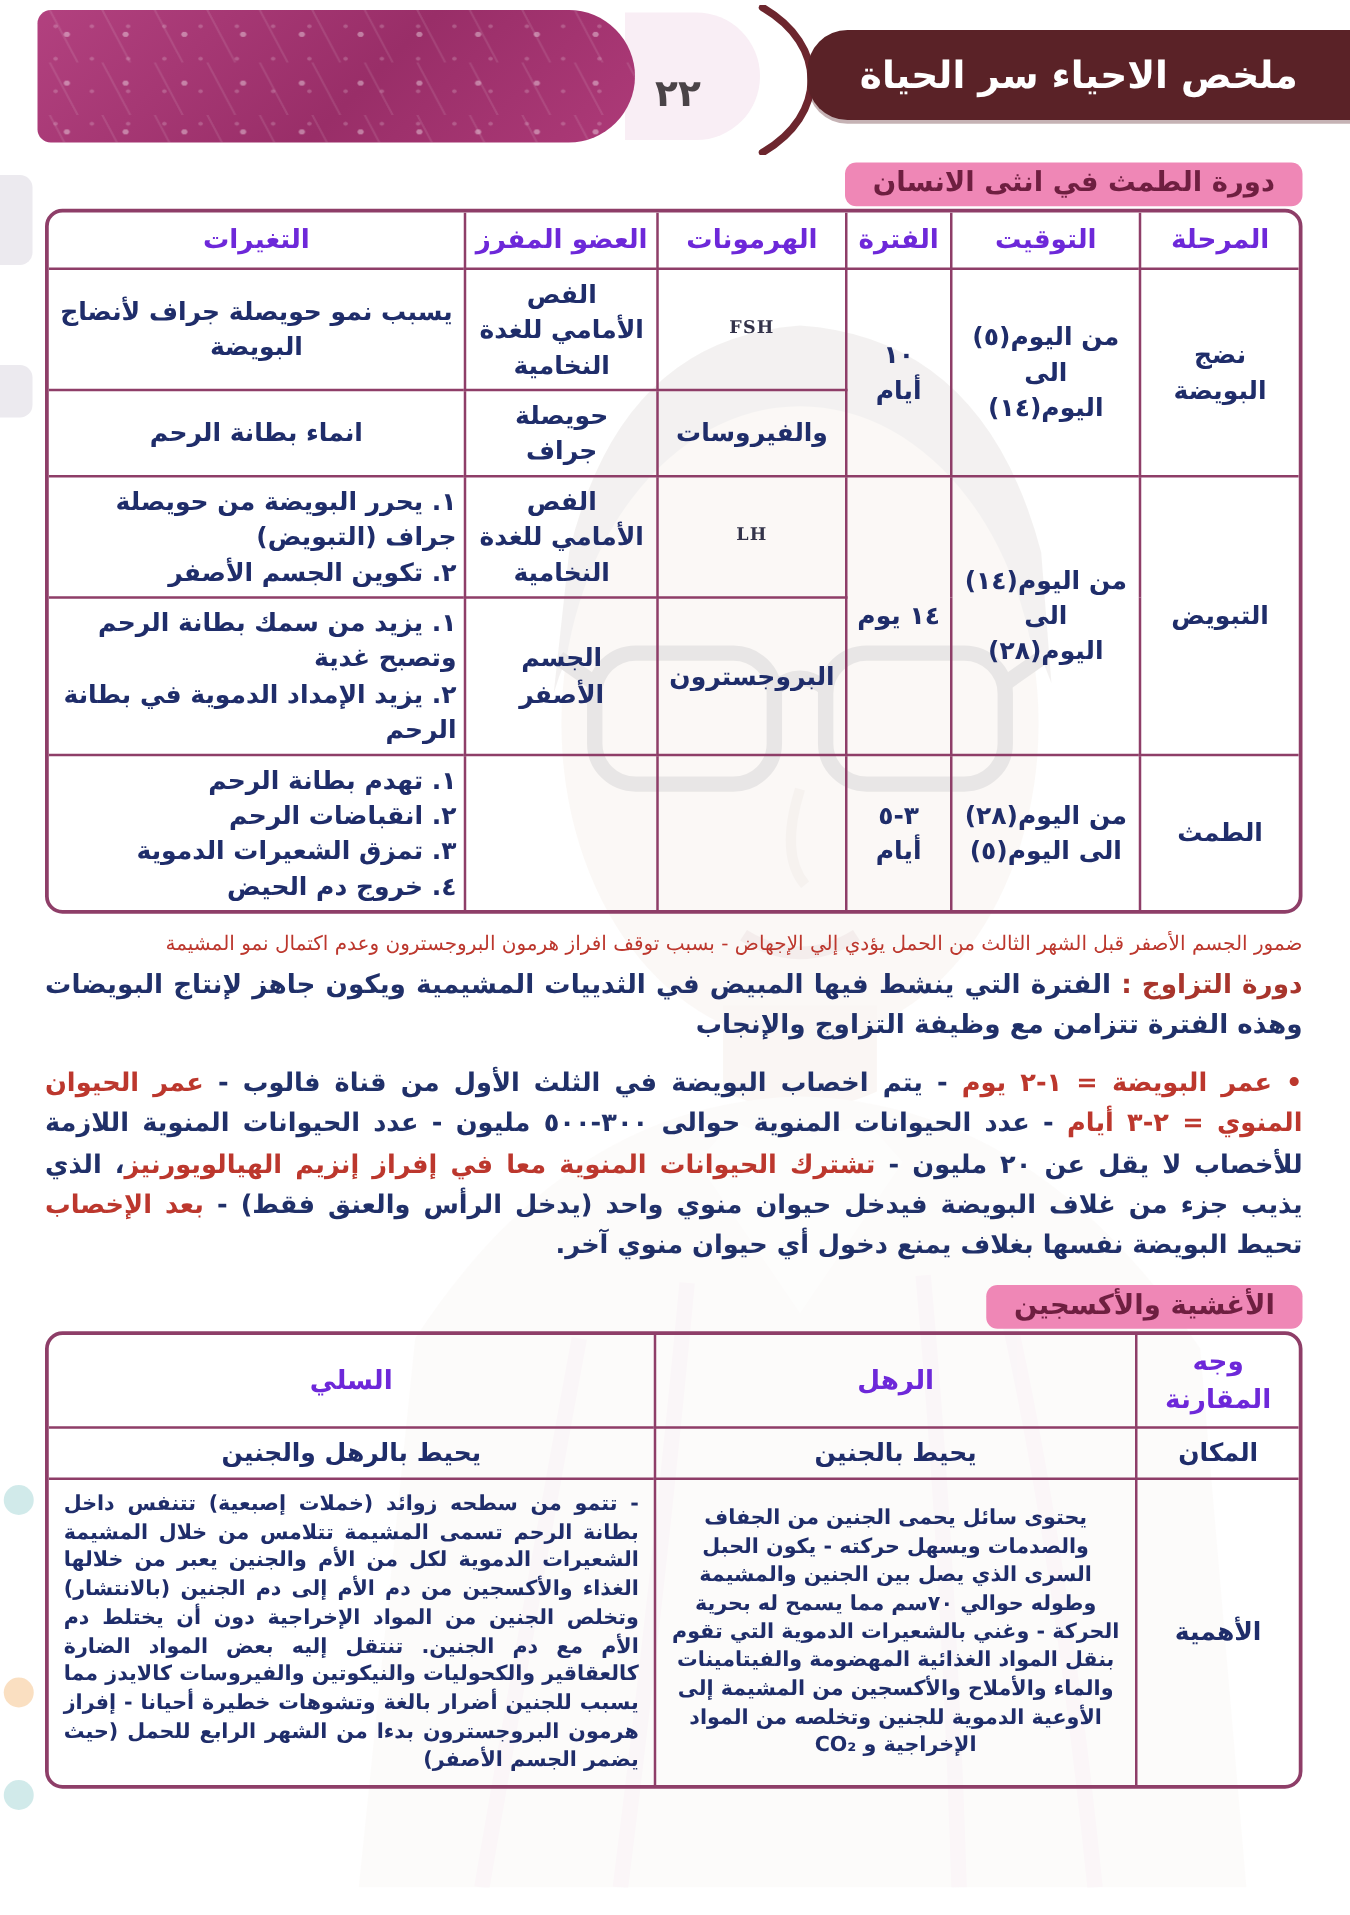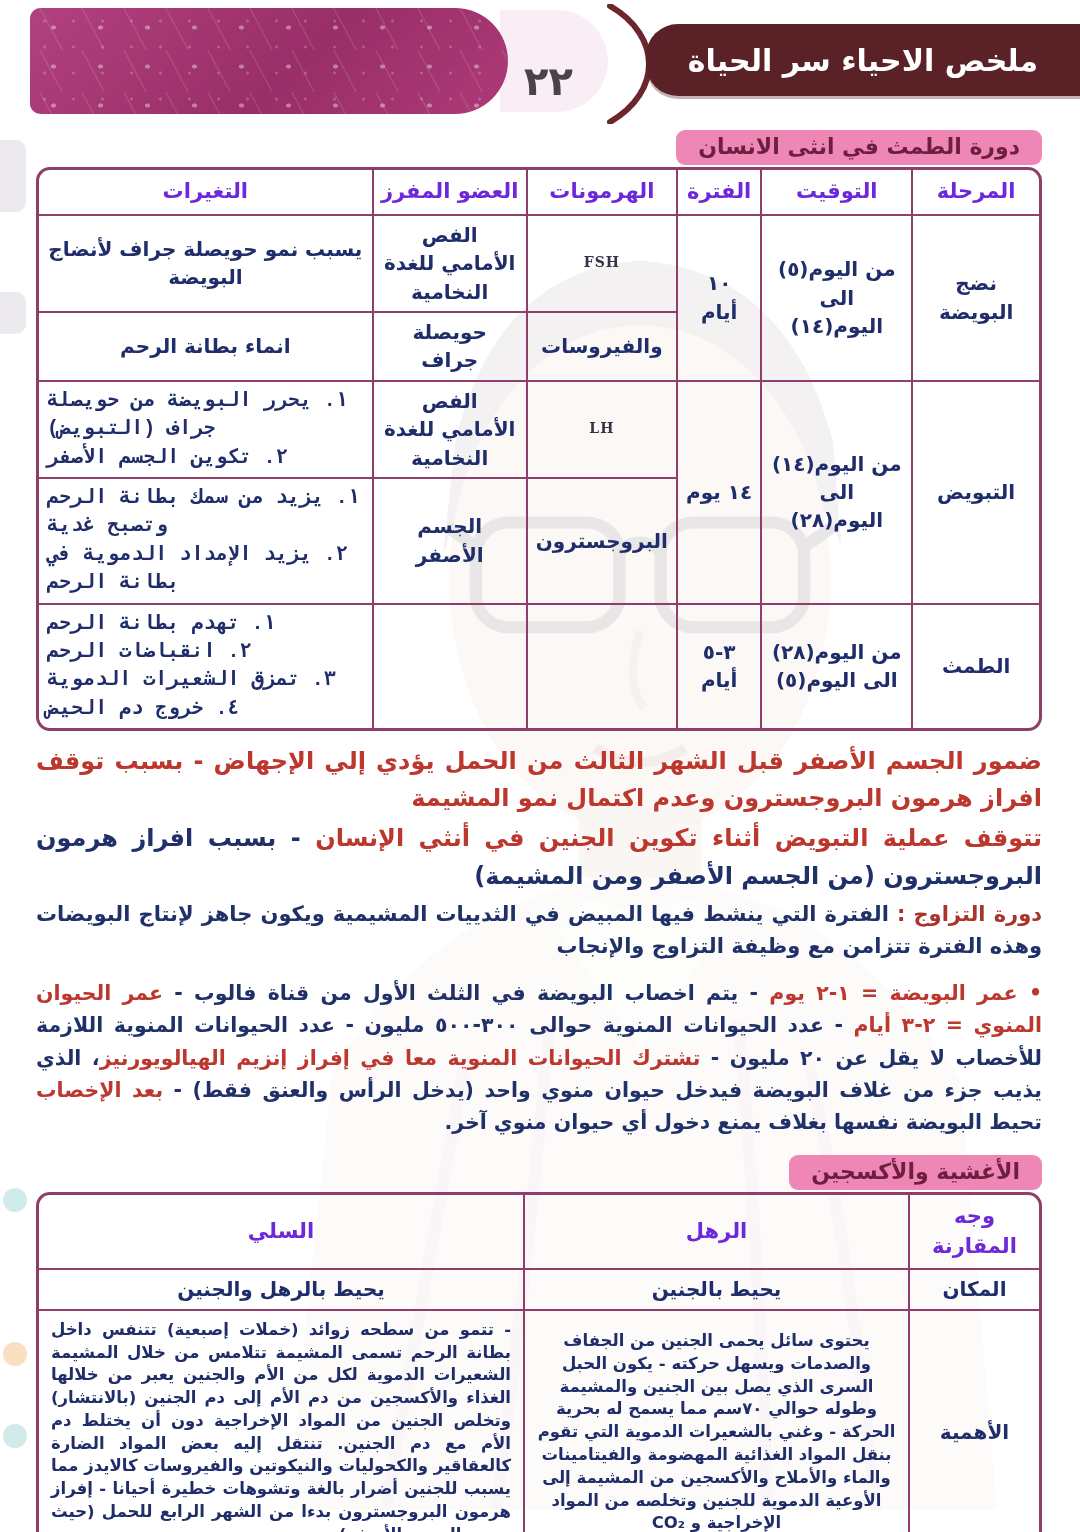--- a/index.html
+++ b/index.html
@@ -35,21 +35,21 @@
     position: absolute; inset: 0; border-radius: inherit;
     background-image:
       radial-gradient(rgba(255,255,255,.38) 2.2px, transparent 2.8px),
       radial-gradient(rgba(255,255,255,.20) 1.5px, transparent 2px),
       linear-gradient(62deg, transparent 48%, rgba(255,255,255,.10) 49%, rgba(255,255,255,.10) 51%, transparent 52%);
     background-size: 47px 39px, 29px 26px, 42px 42px;
   }
   .banner-wash { position: absolute; left: 500px; top: 10px; width: 108px; height: 102px; z-index: 2;
                  background: #f9eef5; border-radius: 0 70px 70px 0; }
   .pagenum { position: absolute; left: 524px; top: 58px; z-index: 4;
-             font-size: 40px; font-weight: bold; color: #4a4347; }
+             font-size: 30px; font-weight: bold; color: #4a4347; }
   .swoosh { position: absolute; left: 596px; top: 4px; width: 72px; height: 120px; z-index: 3; }
   .titlebar {
     position: absolute; left: 646px; top: 24px; width: 434px; height: 72px; z-index: 4;
     background: #5a2227; border-radius: 32px 0 0 32px;
     display: flex; align-items: center; justify-content: center;
     color: #ffffff; font-size: 30px; font-weight: bold; letter-spacing: 1px;
     box-shadow: 0 3px 0 rgba(90,34,39,.35);
   }
 
   
@@ -63,26 +63,26 @@
 
   .tbl-wrap { border: 3px solid #8e3e68; border-radius: 14px; overflow: hidden; background: transparent; }
   table { width: 100%; border-collapse: collapse; border-style: hidden; background: transparent; }
   th, td {
     border: 2.5px solid #8e3e68; padding: 5px 8px;
     text-align: center; vertical-align: middle;
     font-weight: bold; font-size: 20px; color: #1f2d6a;
     white-space: pre-line; line-height: 1.42;
   }
   th { color: #6d28d9; font-size: 21px; padding: 7px 6px; }
-  td.list { text-align: left; padding-right: 6px; font-family: Liberation Mono, monospace; }
+  td.list { text-align: right; padding-right: 6px; }
   td.latin { font-family: "DejaVu Serif", "Liberation Serif", serif; font-size: 14px; letter-spacing: 1px; color: #33334a; }
   td.small { font-size: 16.5px; line-height: 1.38; text-align: justify; padding: 8px 12px; }
   td.small-c { font-size: 16.5px; line-height: 1.38; text-align: center; padding: 8px 10px; }
 
-  .notes { margin-top: 12px; font-weight: bold; font-size: 24px; line-height: 1.55; text-align: justify; }
+  .notes { margin-top: 12px; font-weight: normal; font-size: 16px; line-height: 1.55; text-align: justify; }
   .note { margin-bottom: 3px; }
   .red  { color: #bc372d; }
 
   .mating { font-size: 21px; font-weight: bold; line-height: 1.55; color: #203069; text-align: justify; }
   .mating .lbl { color: #a8352c; }
 
   .fert { margin-top: 14px; font-size: 20.5px; font-weight: bold; line-height: 1.58; text-align: justify; color: #203069; }
 
   .sec2 { margin-top: 16px; }
 </style>
@@ -194,21 +194,20 @@
 ٣. تمزق الشعيرات الدموية
 ٤. خروج دم الحيض</td>
       </tr>
     </tbody>
       </table>
   </div>
 
   
   <div class="notes">
     <div class="note red">ضمور الجسم الأصفر قبل الشهر الثالث من الحمل يؤدي إلي الإجهاض - بسبب توقف افراز هرمون البروجسترون وعدم اكتمال نمو المشيمة</div>
-    <div class="note"><span style="color: rgb(188, 55, 45);">تتوقف عملية التبويض أثناء تكوين الجنين في أنثي الإنسان</span><span style="color: rgb(32, 48, 105);"> - بسبب افراز هرمون البروجسترون (من الجسم الأصفر ومن المشيمة)</span></div>
   </div>
 
   
   <div class="mating">
     <span class="lbl">دورة التزاوج :</span>
     <span>الفترة التي ينشط فيها المبيض في الثدييات المشيمية ويكون جاهز لإنتاج البويضات وهذه الفترة تتزامن مع وظيفة التزاوج والإنجاب</span>
   </div>
 
   
   <div class="fert"><span style="color: rgb(188, 55, 45);">• </span><span style="color: rgb(188, 55, 45);">عمر البويضة = ١-٢ يوم</span><span style="color: rgb(32, 48, 105);"> - يتم اخصاب البويضة في الثلث الأول من قناة فالوب - </span><span style="color: rgb(188, 55, 45);">عمر الحيوان المنوي = ٢-٣ أيام</span><span style="color: rgb(32, 48, 105);"> - عدد الحيوانات المنوية حوالى ٣٠٠-٥٠٠ مليون - عدد الحيوانات المنوية اللازمة للأخصاب لا يقل عن ٢٠ مليون - </span><span style="color: rgb(188, 55, 45);">تشترك الحيوانات المنوية معا في إفراز إنزيم الهيالويورنيز</span><span style="color: rgb(32, 48, 105);">، الذي يذيب جزء من غلاف البويضة فيدخل حيوان منوي واحد (يدخل الرأس والعنق فقط) - </span><span style="color: rgb(188, 55, 45);">بعد الإخصاب</span><span style="color: rgb(32, 48, 105);"> تحيط البويضة نفسها بغلاف يمنع دخول أي حيوان منوي آخر.</span></div>

